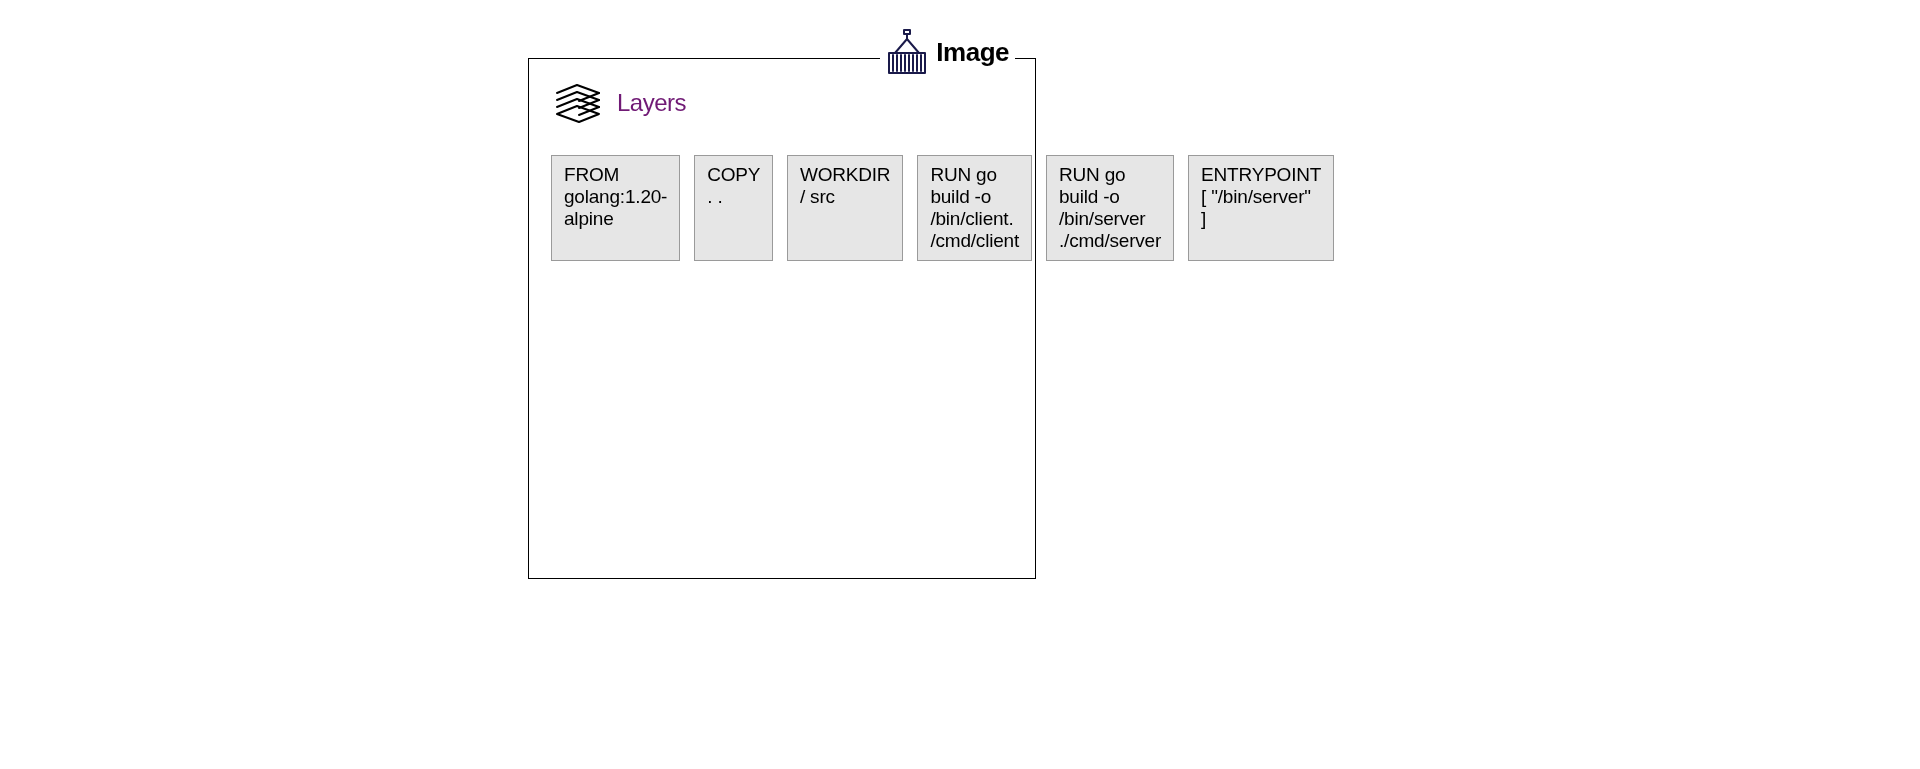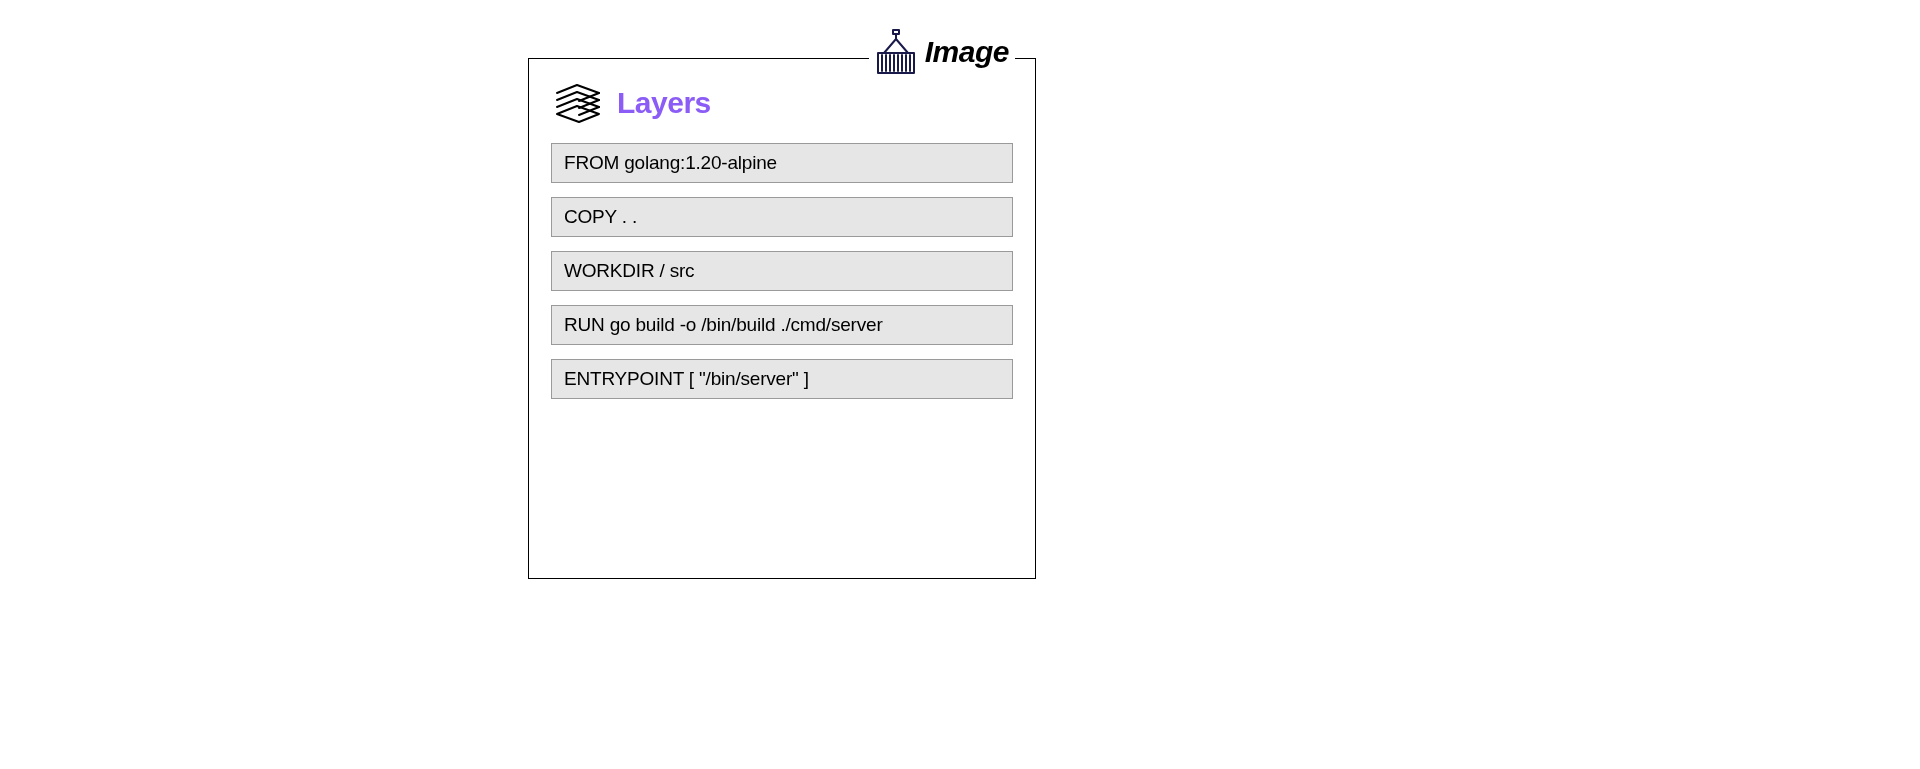--- a/index.html
+++ b/index.html
@@ -27,43 +27,43 @@
       position: absolute;
       top: -30px;
       right: 20px;
       background: #ffffff;
       padding: 0 6px;
       display: flex;
       align-items: center;
       gap: 8px;
     }
     .image-label-text {
-      font-size: 30px;
+      font-size: 26px;
       font-weight: 600;
       color: #000000;
       letter-spacing: -0.5px;
-      font-style: italic;
     }
     .layers-header {
       display: flex;
       align-items: center;
       gap: 14px;
       padding: 22px 24px 18px 24px;
     }
     .layers-title {
-      font-size: 30px;
-      font-weight: 700;
-      color: #8b5cf6;
+      font-size: 24px;
+      font-weight: 400;
+      color: #701a75;
       letter-spacing: -0.5px;
     }
     .layers-list {
       display: flex;
-      flex-direction: column;
+      flex-direction: row;
       gap: 14px;
       padding: 0 22px 22px 22px;
+      margin-top: 12px;
     }
     .layer-item {
       background: #e6e6e6;
       border: 1px solid #9a9a9a;
       padding: 8px 12px;
       font-size: 19px;
       font-weight: 500;
       color: #000000;
       letter-spacing: -0.2px;
     }
@@ -120,16 +120,17 @@
         </g>
       </svg>
     </span>
     <span class="layers-title">Layers</span>
   </div>
 
   <div class="layers-list">
     <div class="layer-item">FROM golang:1.20-alpine</div>
     <div class="layer-item">COPY . .</div>
     <div class="layer-item">WORKDIR / src</div>
-    <div class="layer-item">RUN go build -o /bin/build ./cmd/server</div>
+    <div class="layer-item">RUN go build -o /bin/client. /cmd/client</div>
+    <div class="layer-item">RUN go build -o /bin/server ./cmd/server</div>
     <div class="layer-item">ENTRYPOINT [ "/bin/server" ]</div>
   </div>
 </div>
 
 </body></html>

